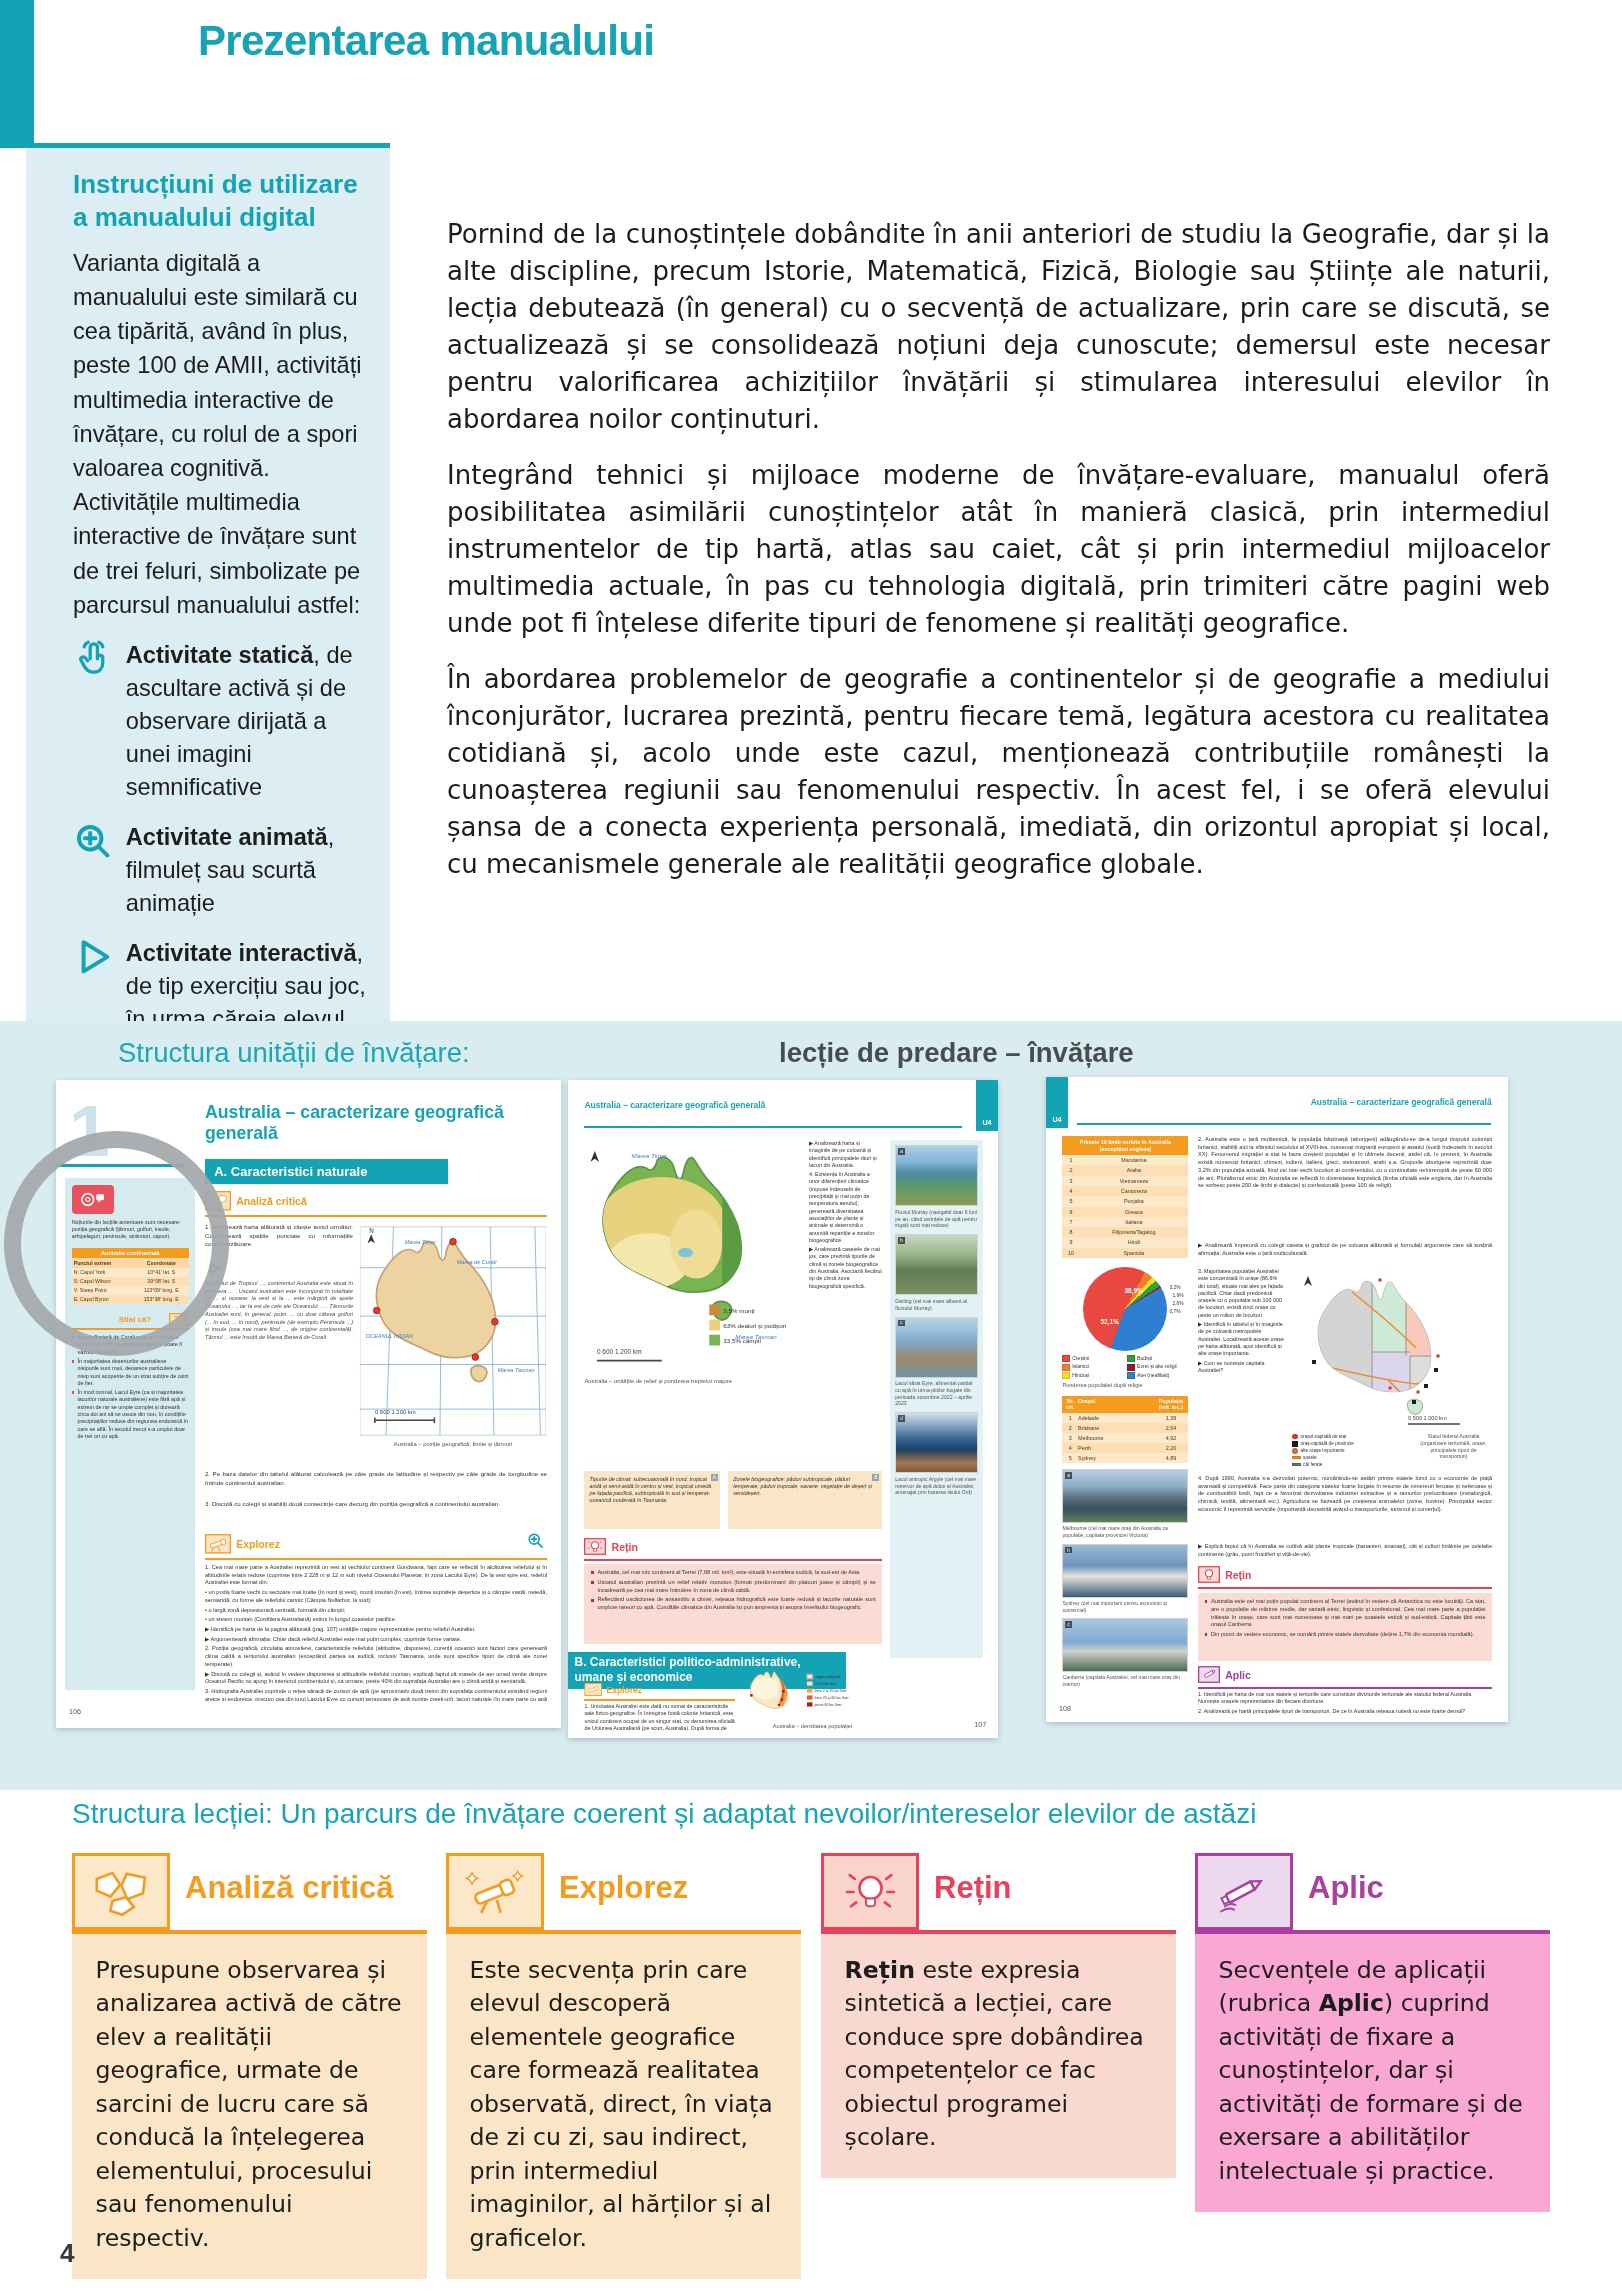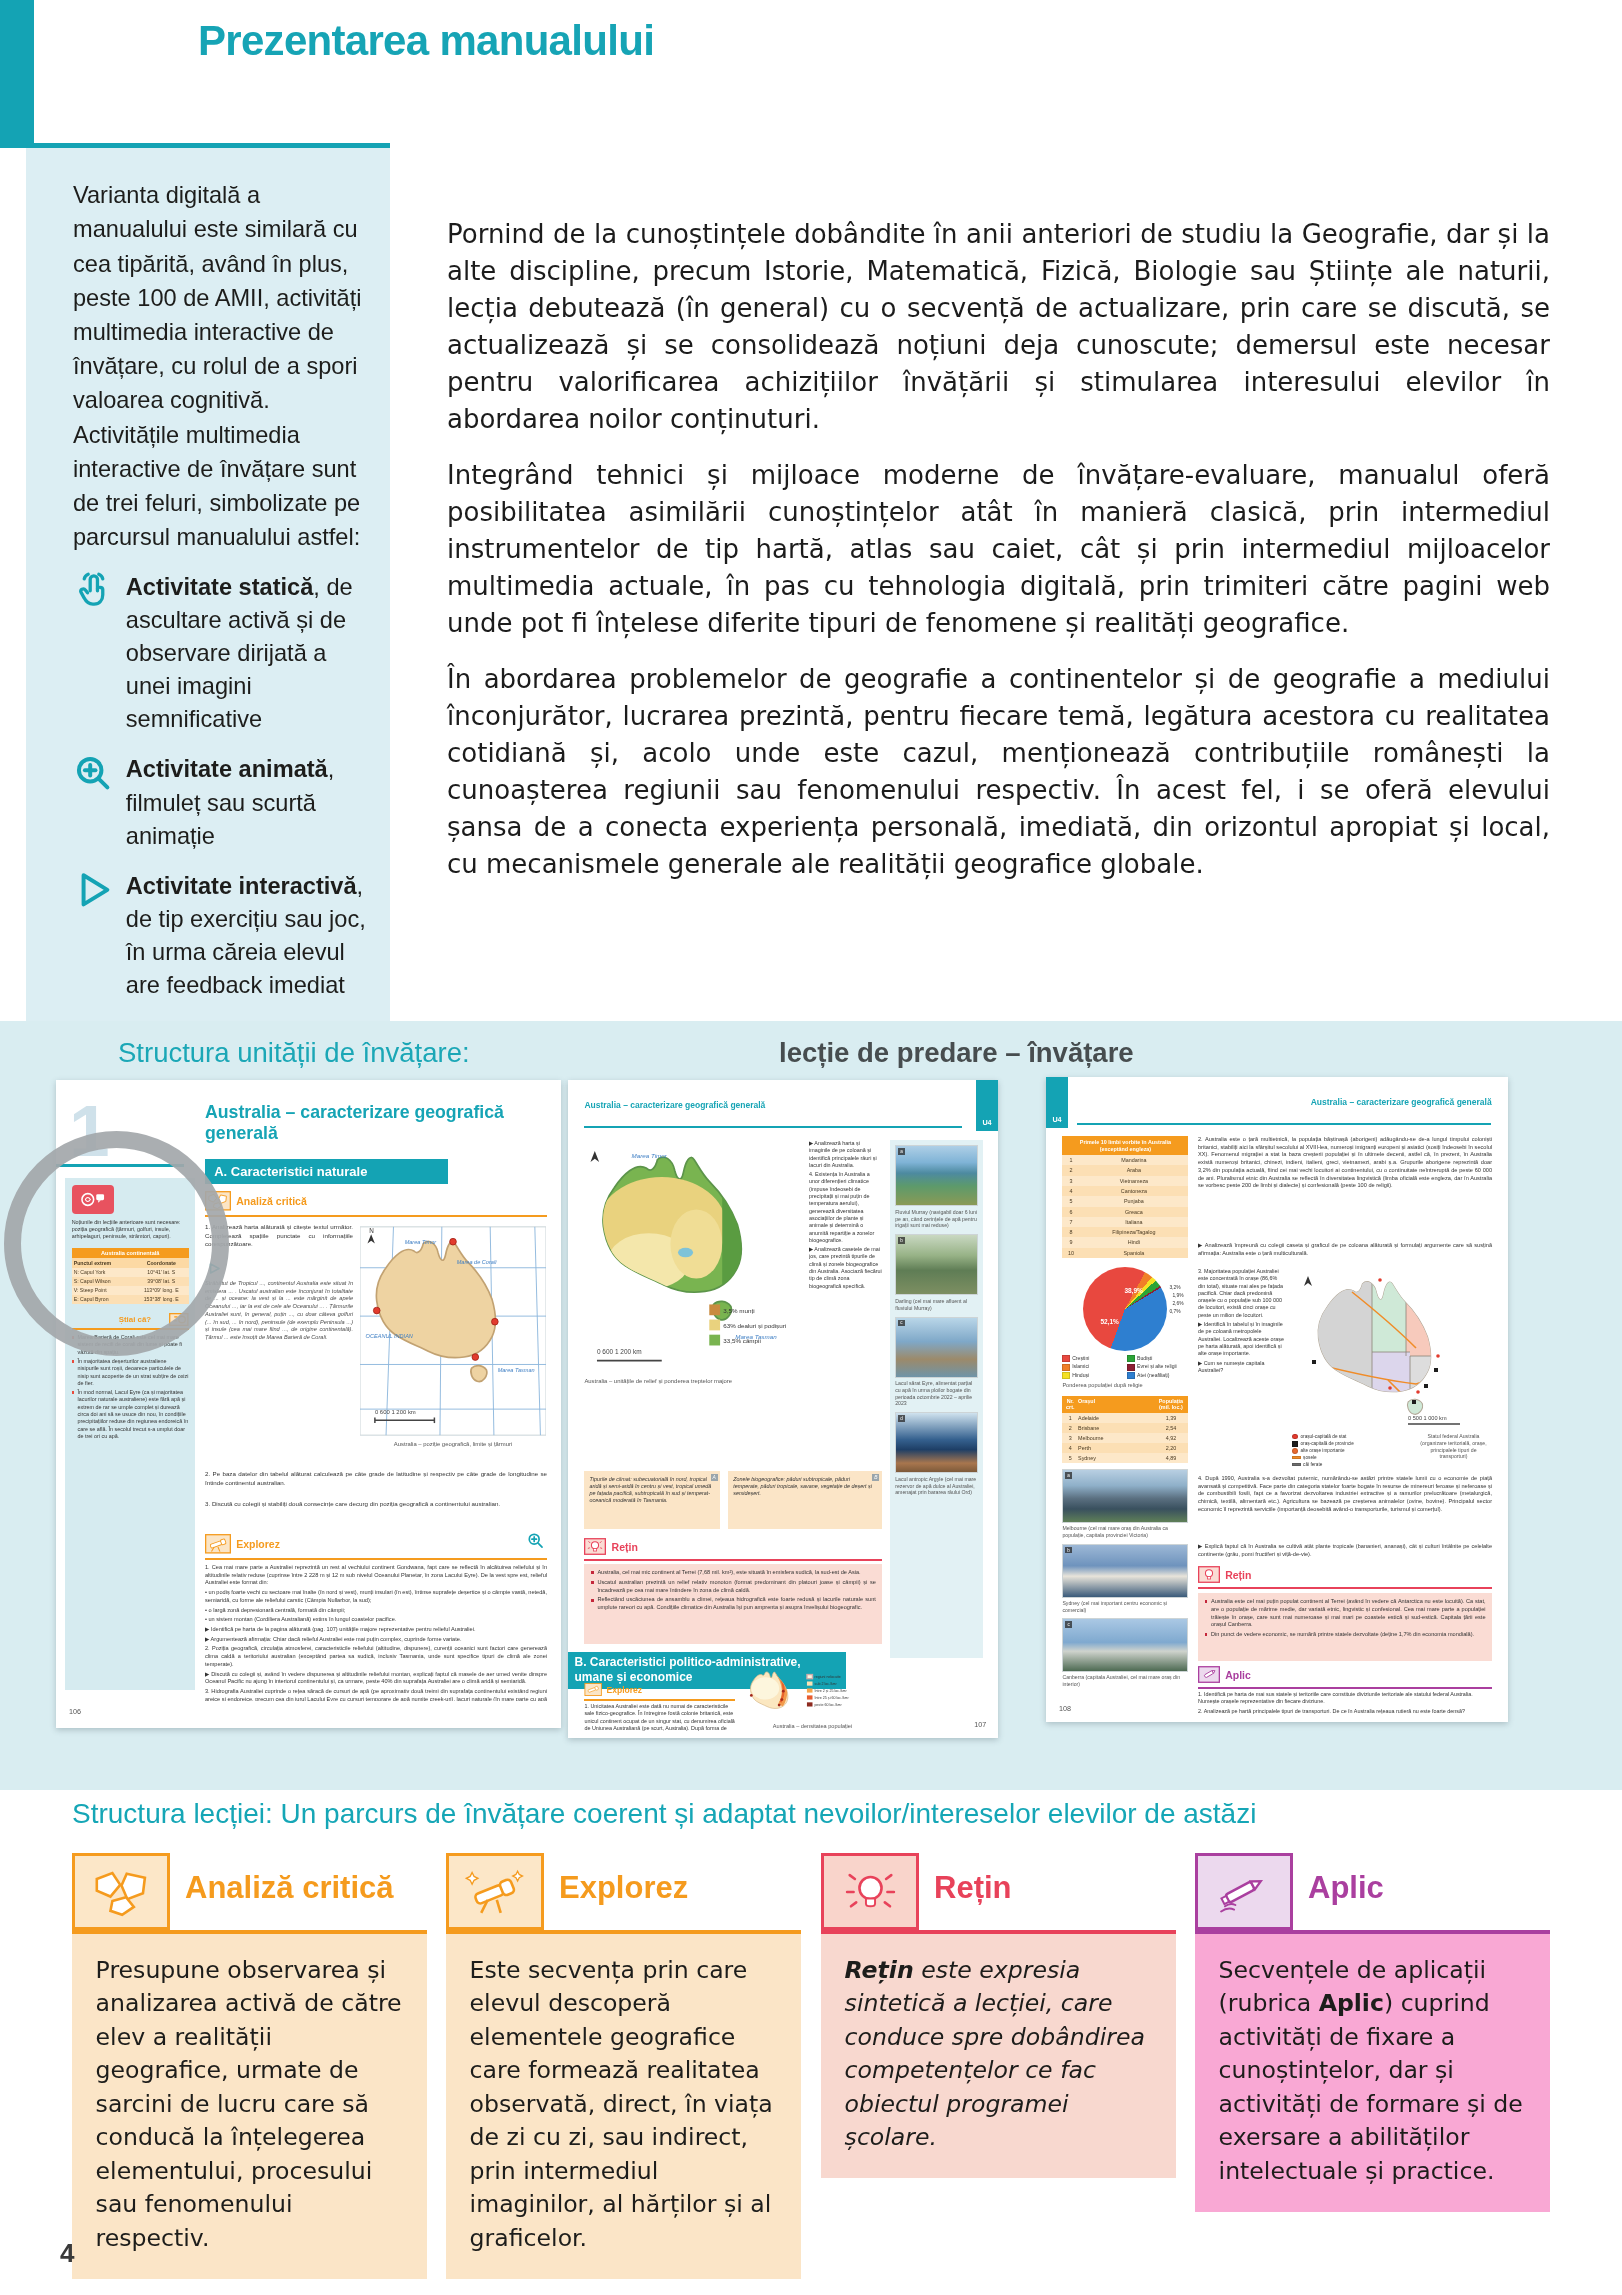--- a/index.html
+++ b/index.html
@@ -78,20 +78,21 @@
              font-family:"DejaVu Sans","Liberation Sans",sans-serif;}
   #page-num{left:60px;top:2238px;font-size:26px;font-weight:bold;color:#3a3a3a;}
 </style>
 </head>
 <body>
 
 <div class="abs" id="corner-bar"></div>
 <div class="abs" id="main-title">Prezentarea manualului</div>
 
 <div class="abs" id="sidebar">
+  <h2>Instrucțiuni de utilizare a manualului digital</h2>
   <div class="intro">Varianta digitală a manualului este similară cu cea tipărită, având în plus, peste 100 de AMII, activități multimedia interactive de învățare, cu rolul de a spori valoarea cognitivă. Activitățile multimedia interactive de învățare sunt de trei feluri, simbolizate pe parcursul manualului astfel:</div>
 
   <div class="sb-item">
     <svg width="41" height="41" viewBox="0 0 62 62">
       <g fill="none" stroke="#14a3b4" stroke-width="5" stroke-linecap="round" stroke-linejoin="round">
         <path d="M26 30 V13 a5.5 5.5 0 0 1 11 0 V30"></path>
         <path d="M37 27 c0-3 8-3 8 1 v8 c0 8-5 14-13 14 h-2 c-6 0-10-3-13-9 l-5-9 c-2-4 4-7 7-3 l3 4"></path>
         <path d="M17 12 a10 10 0 0 1 6-7"></path>
         <path d="M45 12 a10 10 0 0 0-6-7"></path>
       </g>
@@ -714,21 +715,21 @@
           <line x1="82" y1="14" x2="74" y2="20"></line>
         <line x1="14" y1="40" x2="24" y2="40"></line>
           <line x1="86" y1="40" x2="76" y2="40"></line>
         <line x1="20" y1="62" x2="28" y2="56"></line>
           <line x1="80" y1="62" x2="72" y2="56"></line>
       </g>
     </svg>
   </div>
   <div class="lbl" style="color:#e8425a;">Rețin</div>
   <div class="rule" style="background:#e8425a;"></div>
-  <div class="bdy" style="background:#f8d8cf;min-height:177px;font-style:italic;"><b>Rețin</b><span> este expresia sintetică a lecției, care conduce spre dobândirea competențelor ce fac obiectul programei școlare.</span></div>
+  <div class="bdy" style="background:#f8d8cf;min-height:177px;"><b>Rețin</b><span> este expresia sintetică a lecției, care conduce spre dobândirea competențelor ce fac obiectul programei școlare.</span></div>
 </div>
 
 <div class="lbox" style="left:1195px;">
   <div class="tab" style="border:3.3px solid #aa3f9f;background:#ecd9ee;">
     <svg width="65" height="52" viewBox="0 0 100 80">
       <g transform="rotate(-28 50 40)">
         <rect x="22" y="30" width="44" height="14" rx="4" fill="#fff" stroke="#aa3f9f" stroke-width="4"></rect>
         <path d="M66 30 l14 7-14 7z" fill="#fff" stroke="#aa3f9f" stroke-width="3.5"></path>
         <rect x="14" y="32" width="8" height="10" fill="#fff" stroke="#aa3f9f" stroke-width="3"></rect>
       </g>

